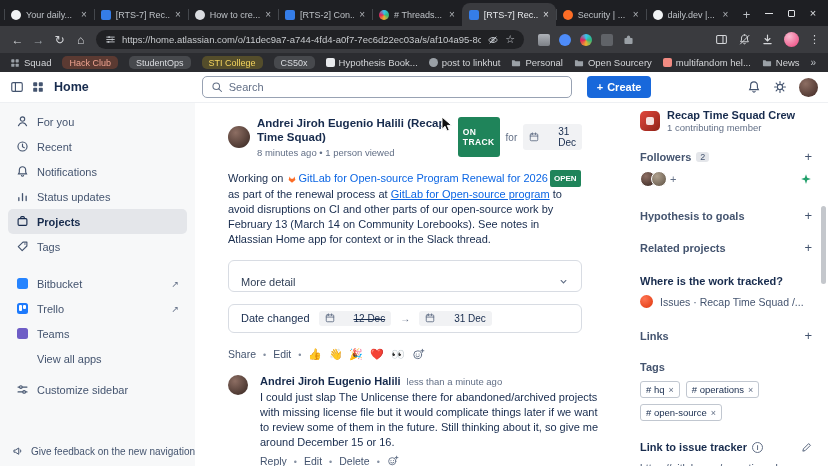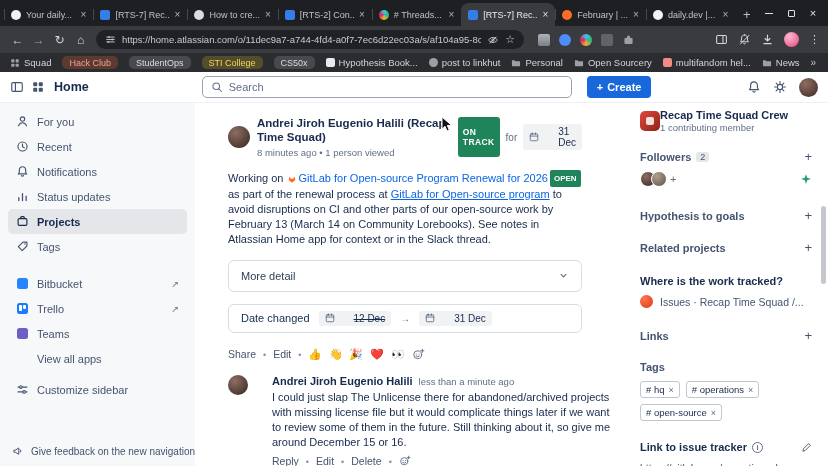--- a/index.html
+++ b/index.html
@@ -84,40 +84,40 @@
 .umeta{font-size:9.5px;color:#626f86;margin-top:2px}
 .uright{margin-left:auto;display:flex;align-items:center;gap:6px}
 .lozenge-status{background:#1f845a;color:#fff;font-size:8.5px;font-weight:700;letter-spacing:.4px;padding:10px 5px;border-radius:3px}
 .forlbl{font-size:10px;color:#626f86}
 .datechip{display:inline-flex;align-items:center;gap:19px;background:#f1f2f4;border-radius:3px;padding:2px 6px;font-size:10px;color:#172b4d}
 .update-body{margin-top:12px;width:356px;font-size:11px;line-height:15px;color:#172b4d}
 .inline-link{color:#0c66e4;text-decoration:underline;cursor:pointer}
 .smartlink{color:#0c66e4;cursor:pointer}
 .smartlink svg{display:inline-block;vertical-align:-2px;margin-right:2px}
 .lozenge-open{background:#1f845a;color:#fff;font-size:8px;font-weight:700;padding:1px 4px;border-radius:2px;margin:0 2px;vertical-align:1px;display:inline-block}
-.box{margin-top:13px;border:1px solid #d8dce3;border-radius:6px;height:29px;display:flex;align-items:center;padding:15px 12px;font-size:11px;color:#303f56}
+.box{margin-top:13px;border:1px solid #d8dce3;border-radius:6px;height:29px;display:flex;align-items:flex-start;padding:15px 12px;font-size:11px;color:#303f56}
 .box .chev{margin-left:auto}
 .datebox{margin-top:12px;border:1px solid #d8dce3;border-radius:6px;height:29px;display:flex;align-items:center;gap:9px;padding:0 12px;font-size:11px}
 .strike{text-decoration:line-through}
 .arrow{color:#626f86;font-size:10px}
 .sharerow{margin-top:15px;display:flex;align-items:center;gap:7px;font-size:10.5px;color:#44546f}
 .dot::before{content:"•";color:#8590a2;font-size:9px}
 .emoji{font-size:11px;cursor:pointer}
-.commentwrap{margin-top:14px;display:flex;gap:24px}
+.commentwrap{margin-top:14px;display:flex;gap:12px}
 .avatar20{width:20px;height:20px;border-radius:50%;background:radial-gradient(circle at 35% 30%,#8d6e63,#34241f);flex:none}
 .chead{display:flex;align-items:baseline;gap:6px}
 .cname{font-size:11px;font-weight:700}
 .ctime{font-size:9.5px;color:#626f86}
 .ctext{margin-top:3px;font-size:11px;line-height:15px;width:340px}
 .cactions{margin-top:5px;display:flex;align-items:center;gap:7px;font-size:10.5px;color:#44546f}
 .act{cursor:pointer}
 
 
 .panel{flex:1;padding:6px 16px 0 10px;font-size:11px}
-.teamrow{display:flex;align-items:center}
+.teamrow{display:flex;gap:7px;align-items:center}
 .teamavatar{width:20px;height:20px;border-radius:5px;background:linear-gradient(135deg,#e2483d,#8f2117);position:relative;flex:none}
 .teamavatar::after{content:"";position:absolute;left:6px;top:6px;width:8px;height:8px;border-radius:2px;background:rgba(255,255,255,.85)}
 .teamname{font-size:11px;font-weight:700}
 .teammeta{font-size:9.5px;color:#626f86;margin-top:1px}
 .prow{display:flex;align-items:center;gap:5px}
 .phead{font-size:11px;font-weight:600;color:#44546f}
 .phead.dark{color:#172b4d;font-weight:700}
 .countbadge{background:#e4e6ea;border-radius:3px;padding:0 4px;font-size:9px;color:#44546f}
 .plus{margin-left:auto;color:#44546f;font-size:13px;line-height:1;cursor:pointer}
 .avrow{display:flex;align-items:center;margin-top:8px}
@@ -167,21 +167,21 @@
       <span class="tab-title"># Threads...</span>
       <span class="tab-close">×</span>
     </div>
   <div class="tab active">
       <span class="fav sq" style="background:#357de8"></span>
       <span class="tab-title">[RTS-7] Rec...</span>
       <span class="tab-close">×</span>
     </div>
   <div class="tab">
       <span class="fav" style="background:#fc6d26"></span>
-      <span class="tab-title">February | ...</span>
+      <span class="tab-title">Security | ...</span>
       <span class="tab-close">×</span>
     </div>
   <div class="tab">
       <span class="fav" style="background:#f1f3f4"></span>
       <span class="tab-title">daily.dev |...</span>
       <span class="tab-close">×</span>
     </div>
   <div class="newtab">+</div>
   <div class="wincontrols">
     <span class="winbtn win-min">

